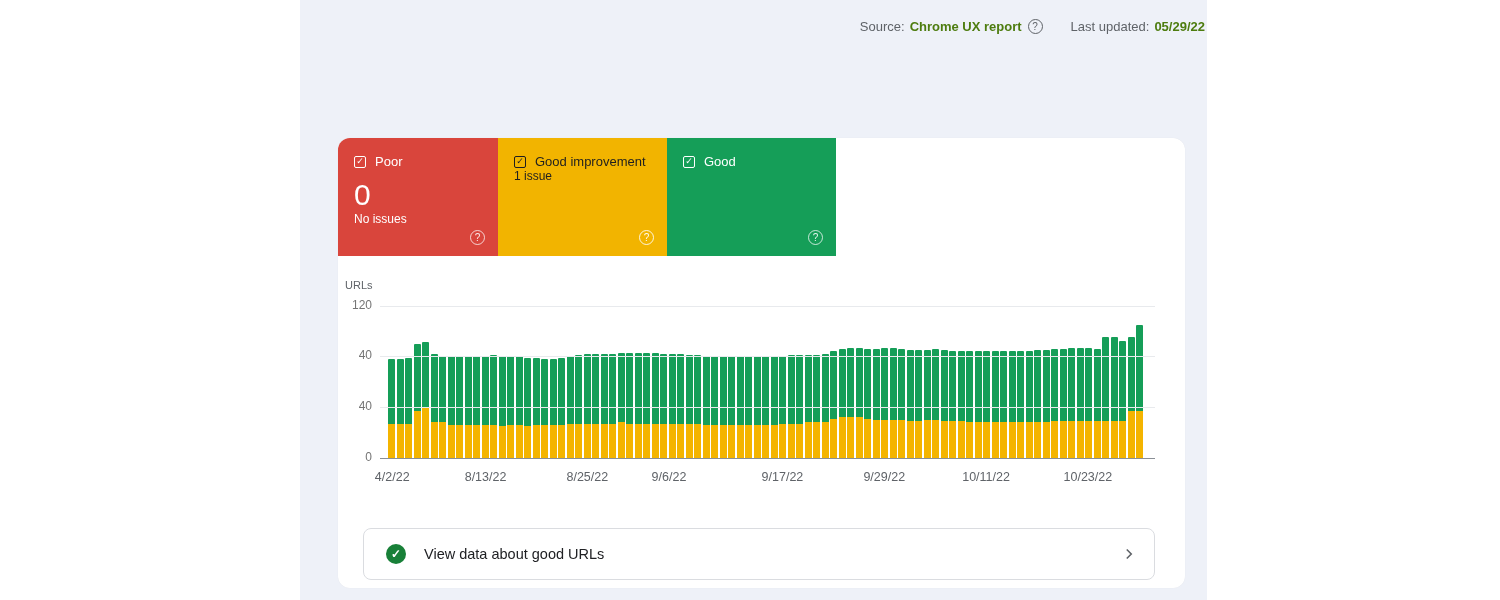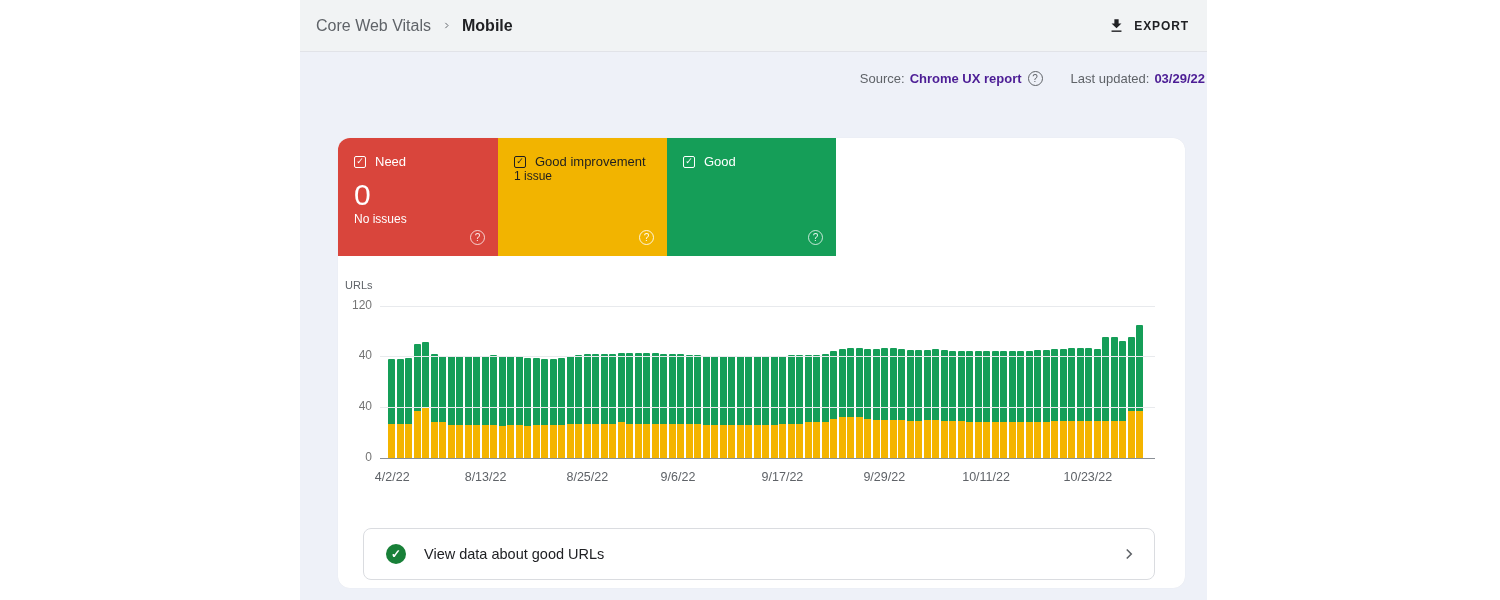--- a/index.html
+++ b/index.html
@@ -9,21 +9,21 @@
   
   .topbar { height:52px; background:#f1f3f4; border-bottom:1px solid #e1e3e8; display:flex; align-items:center; padding:0 10px 0 16px; }
   .crumb-root { color:#5f6368; font-size:16px; cursor:pointer; }
   .crumb-sep { display:flex; align-items:center; margin:0 11px; }
   .crumb-current { color:#202124; font-size:16px; font-weight:600; }
   .export-btn { margin-left:auto; display:flex; align-items:center; gap:9px; cursor:pointer; padding:6px 8px; }
   .export-label { color:#202124; font-size:12px; font-weight:700; letter-spacing:.9px; }
 
   
   .meta-row { display:flex; justify-content:flex-end; align-items:center; padding:19px 2px 0 0; font-size:13px; color:#5f6368; }
-  .meta-strong { color:#4c1d95; font-weight:600; margin-left:5px; }
+  .meta-strong { color:#4d7c0f; font-weight:600; margin-left:5px; }
   .meta-help { width:15px; height:15px; border:1.3px solid #5f6368; border-radius:50%; color:#5f6368; font-size:10px; display:flex; align-items:center; justify-content:center; margin-left:6px; }
   .meta-gap { width:28px; }
 
   
   .panel { position:absolute; left:38px; top:138px; width:847px; height:450px; background:#ffffff; border-radius:12px; overflow:hidden; box-shadow:0 0 1px rgba(0,0,0,.08); }
 
   
   .cards { display:flex; height:118px; }
   .status-card { width:169px; position:relative; padding:16px 16px 12px; cursor:pointer; }
   .status-card:first-child { width:160px; }
@@ -47,55 +47,37 @@
   .view-row { position:absolute; left:25px; top:390px; width:792px; height:52px; border:1px solid #dadce0; border-radius:8px; background:#fff; display:flex; align-items:center; padding:0 16px 0 22px; cursor:pointer; }
   .check-circle { width:20px; height:20px; border-radius:50%; background:#188038; color:#fff; font-size:12px; font-weight:700; display:flex; align-items:center; justify-content:center; }
   .view-label { margin-left:18px; font-size:14.5px; color:#202124; }
   .view-chevron { margin-left:auto; display:flex; align-items:center; }
 </style>
 </head>
 <body>
 
 <div class="content-col">
 
-  <div class="topbar">
-    <span class="crumb-root">Core Web Vitals</span>
-    <span class="crumb-sep">
-      <svg width="9" height="9" viewBox="0 0 24 24">
-          <path d="M9 5l7 7-7 7" fill="none" stroke="#5f6368" stroke-width="2.6"></path>
-        </svg>
-    </span>
-    <span class="crumb-current">Mobile</span>
-    <div class="export-btn">
-      <span style="display:flex;">
-        <svg width="17" height="17" viewBox="0 0 24 24" fill="#202124">
-            <path d="M19 9h-4V3H9v6H5l7 7 7-7z"></path>
-            <path d="M5 19h14v2H5z"></path>
-          </svg>
-      </span>
-      <span class="export-label">EXPORT</span>
-    </div>
-  </div>
 
   <div class="meta-row">
     <span>Source:</span>
     <span class="meta-strong">Chrome UX report</span>
     <span class="meta-help">?</span>
     <span class="meta-gap"></span>
     <span>Last updated:</span>
-    <span class="meta-strong">03/29/22</span>
+    <span class="meta-strong">05/29/22</span>
   </div>
 
   <div class="panel">
 
     <div class="cards">
       <div class="status-card" style="background: rgb(217, 69, 60); color: rgb(255, 255, 255);">
         <div class="card-label-row">
           <span class="cb">✓</span>
-          <span>Need</span>
+          <span>Poor</span>
         </div>
         <div class="card-count">0</div>
         <div class="card-sub">No issues</div>
         <span class="card-help">?</span>
       </div>
       <div class="status-card" style="background: rgb(242, 180, 0); color: rgb(31, 31, 31);">
         <div class="card-label-row">
           <span class="cb">✓</span>
           <span>Good improvement</span>
         </div>
@@ -476,21 +458,21 @@
     <div class="y-tick" style="top: 174px;">0</div>
         <div class="y-tick" style="top: 123.2px;">40</div>
         <div class="gridline" style="top: 131.2px;"></div>
         <div class="y-tick" style="top: 72.4px;">40</div>
         <div class="gridline" style="top: 80.4px;"></div>
         <div class="y-tick" style="top: 21.6px;">120</div>
         <div class="gridline" style="top: 29.6px;"></div>
         <div class="x-tick" style="left: 54.2416px;">4/2/22</div>
         <div class="x-tick" style="left: 147.556px;">8/13/22</div>
         <div class="x-tick" style="left: 249.354px;">8/25/22</div>
-        <div class="x-tick" style="left: 340px;">9/6/22</div>
+        <div class="x-tick" style="left: 331px;">9/6/22</div>
         <div class="x-tick" style="left: 444.466px;">9/17/22</div>
         <div class="x-tick" style="left: 546.264px;">9/29/22</div>
         <div class="x-tick" style="left: 648.062px;">10/11/22</div>
         <div class="x-tick" style="left: 749.86px;">10/23/22</div>
       </div>
 
     <div class="view-row">
       <span class="check-circle">✓</span>
       <span class="view-label">View data about good URLs</span>
       <span class="view-chevron">

